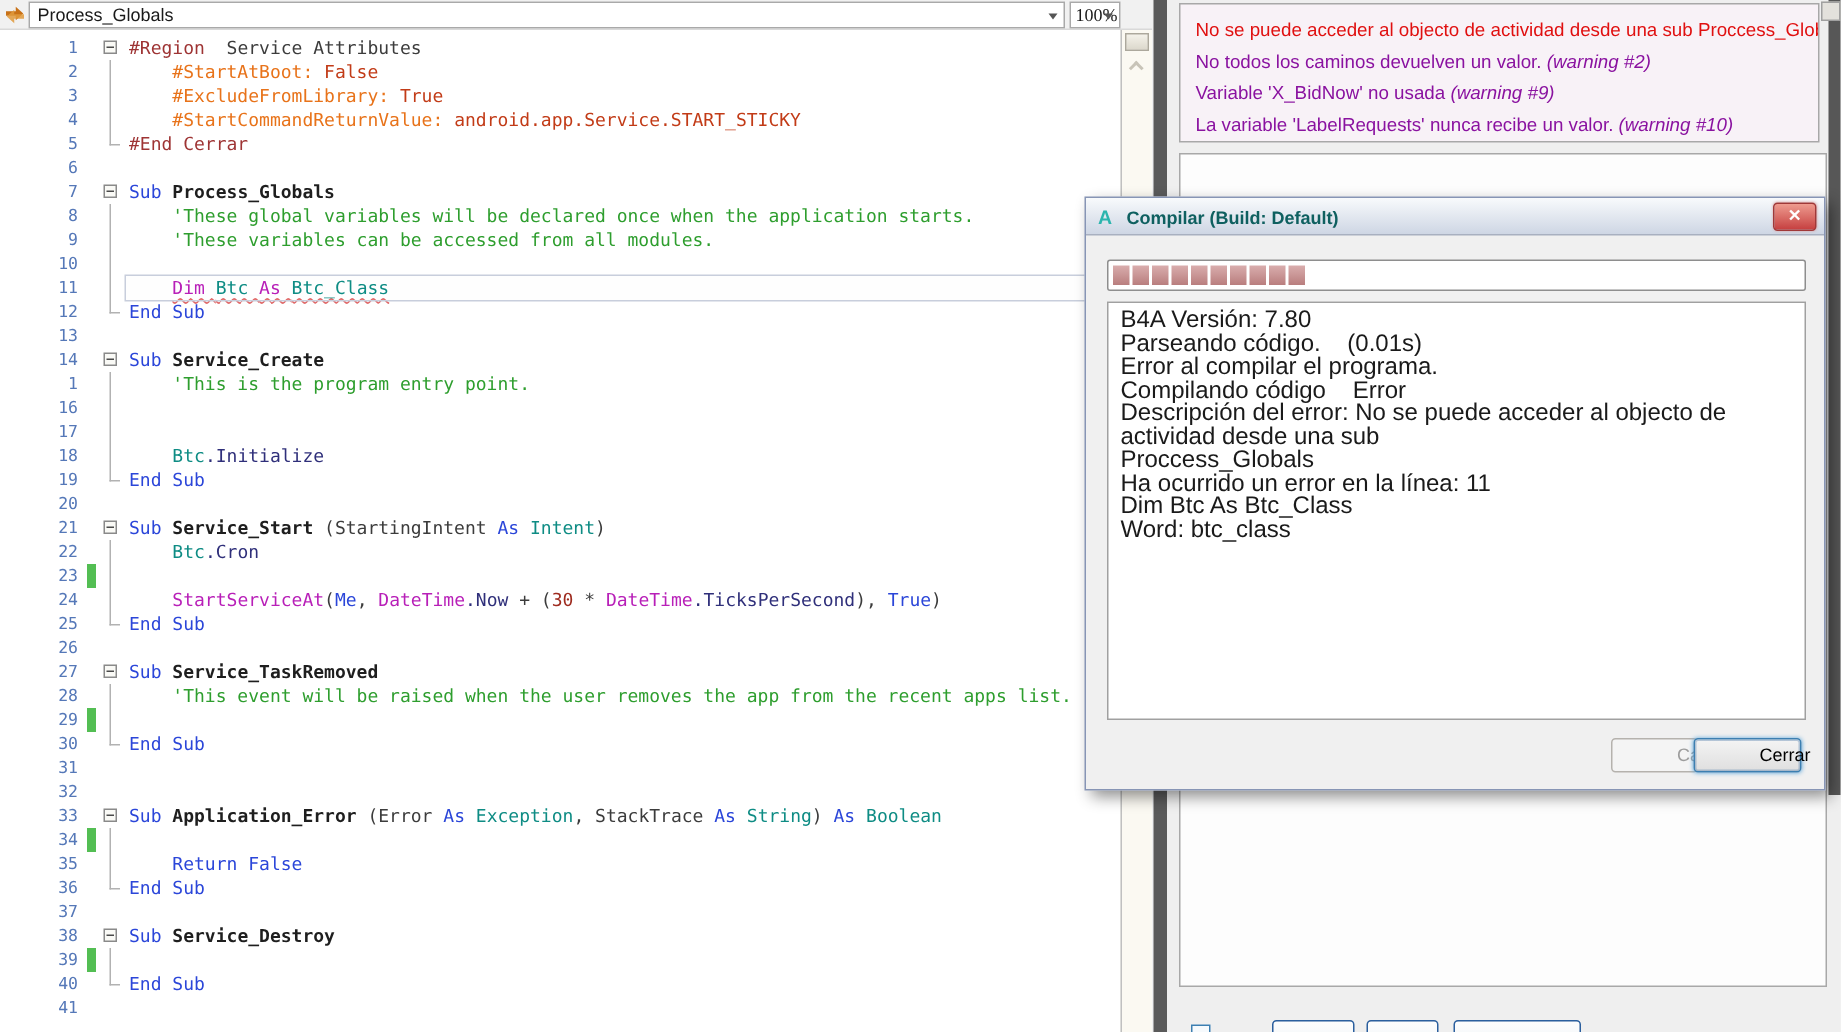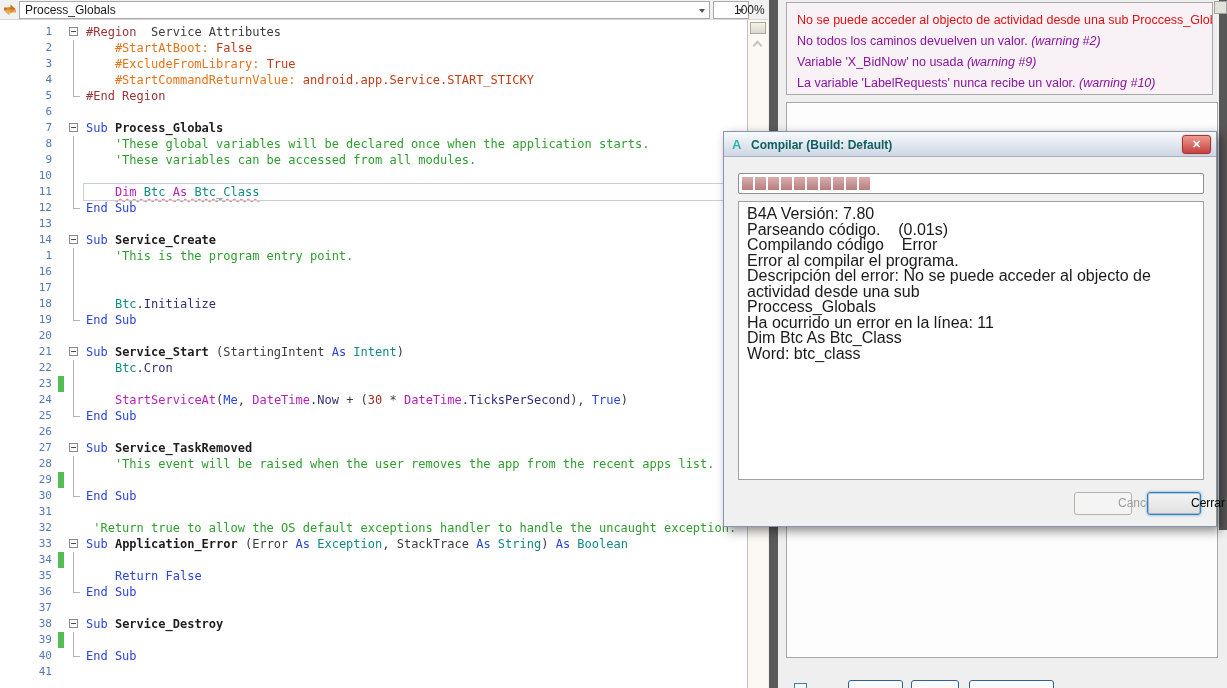--- a/index.html
+++ b/index.html
@@ -8,21 +8,21 @@
 
   
   .toolbar{position:absolute;left:0;top:0;width:768px;height:20px;background:#F1F1F1;
     border-bottom:1px solid #D9D9D9;}
   .module-icon{position:absolute;left:3px;top:3px;width:14px;height:14px;}
   .combo{position:absolute;top:1px;height:18px;background:#FFFFFF;border:1px solid #A9A9A9;
     font-size:12px;color:#1A1A1A;line-height:16px;padding:0 14px 0 5px;}
   .combo .arr{position:absolute;right:4px;top:7px;width:0;height:0;
     border-left:3.5px solid transparent;border-right:3.5px solid transparent;border-top:4px solid #555;}
   .combo-module{left:19px;width:691px;}
-  .combo-zoom{left:713px;width:34px;padding-left:20px;}
+  .combo-zoom{left:713px;width:34px;padding-left:3px;font-family:Liberation Serif, serif;}
 
   .editor{position:absolute;left:0;top:20px;width:747px;height:668px;background:#FFFFFF;overflow:hidden;}
   #code-lines{padding-top:4px;font-family:"DejaVu Sans Mono",monospace;font-size:12px;}
   .ln-row{display:flex;height:16px;line-height:16px;white-space:pre;}
   .ln-num{width:58px;padding-right:6px;text-align:right;color:#5578B8;font-size:11px;flex:none;}
   .ln-chg{width:6px;flex:none;}
   .ln-chg.on{background:#53BE53;}
   .ln-fold{width:20px;flex:none;position:relative;}
   .fold-box{position:absolute;left:5px;top:3px;width:9px;height:9px;border:1px solid #8A8A8A;
     background:#FAFAF6;}
@@ -82,21 +82,21 @@
   .dlg-progress{position:absolute;left:14px;top:41px;width:466px;height:21px;background:#FFFFFF;
     border:1px solid #8E8E8E;border-radius:2px;padding:3px;white-space:nowrap;overflow:hidden;}
   .pb-block{display:inline-block;width:11px;height:13px;margin-right:2px;vertical-align:top;
     background:linear-gradient(#D9ADAD,#B97E7E);}
   .dlg-log{position:absolute;left:14px;top:69px;width:466px;height:279px;background:#FFFFFF;
     border:1px solid #A0A0A0;padding:4px 8px;overflow:hidden;}
   .log-line{font-size:16px;line-height:15.5px;color:#1A1A1A;white-space:pre-wrap;}
   .dlg-btn{position:absolute;bottom:11px;height:23px;border-radius:3px;font-size:12px;
     text-align:center;line-height:21px;padding-left:43px;}
   .btn-cancel{right:84px;width:58px;border:1px solid #B5B2AD;background:#F4F4F4;color:#9D9D9D;}
-  .btn-close{right:15px;width:54px;border:1px solid #3C7FB1;color:#000;
+  .btn-close{right:15px;width:72px;border:1px solid #3C7FB1;color:#000;
     background:linear-gradient(#F4F4F4,#DFDFDF);
     box-shadow:0 0 3px #5FA8DC, inset 0 0 0 1px rgba(60,110,160,0.35);}
 </style>
 </head>
 <body>
 
 <div class="toolbar">
   <svg class="module-icon" viewBox="0 0 14 14">
     <path d="M1 4.5 h6.5 v-3 l5 4.5 -5 4.5 v-3 H1 z" fill="#C87117"></path>
     <path d="M13 9.5 h-6.5 v3 l-5 -4.5 5 -4.5 v3 H13 z" fill="#E09A3C" opacity="0.85"></path>
@@ -110,21 +110,21 @@
     <span class="arr"></span>
   </div>
 </div>
 
 <div class="editor">
   <div id="code-lines">
       <div class="ln-row"><span class="ln-num">1</span><span class="ln-chg"></span><span class="ln-fold"><span class="fold-box"><span class="fold-minus"></span></span></span><span class="ln-code"><span class="c-region">#Region</span><span class="c-plain">  Service Attributes</span></span></div>
       <div class="ln-row"><span class="ln-num">2</span><span class="ln-chg"></span><span class="ln-fold"><span class="guide"></span></span><span class="ln-code"><span class="c-attr">    #StartAtBoot: </span><span class="c-attrval">False</span></span></div>
       <div class="ln-row"><span class="ln-num">3</span><span class="ln-chg"></span><span class="ln-fold"><span class="guide"></span></span><span class="ln-code"><span class="c-attr">    #ExcludeFromLibrary: </span><span class="c-attrval">True</span></span></div>
       <div class="ln-row"><span class="ln-num">4</span><span class="ln-chg"></span><span class="ln-fold"><span class="guide"></span></span><span class="ln-code"><span class="c-attr">    #StartCommandReturnValue: </span><span class="c-attrval">android.app.Service.START_STICKY</span></span></div>
-      <div class="ln-row"><span class="ln-num">5</span><span class="ln-chg"></span><span class="ln-fold"><span class="guide end"></span></span><span class="ln-code"><span class="c-region">#End Region</span></span></div>
+      <div class="ln-row"><span class="ln-num">5</span><span class="ln-chg"></span><span class="ln-fold"><span class="guide end"></span></span><span class="ln-code"><span class="c-region">#End Cerrar</span></span></div>
       <div class="ln-row"><span class="ln-num">6</span><span class="ln-chg"></span><span class="ln-fold"></span><span class="ln-code"></span></div>
       <div class="ln-row"><span class="ln-num">7</span><span class="ln-chg"></span><span class="ln-fold"><span class="fold-box"><span class="fold-minus"></span></span></span><span class="ln-code"><span class="c-kw">Sub </span><span class="c-name">Process_Globals</span></span></div>
       <div class="ln-row"><span class="ln-num">8</span><span class="ln-chg"></span><span class="ln-fold"><span class="guide"></span></span><span class="ln-code"><span class="c-comment">    'These global variables will be declared once when the application starts.</span></span></div>
       <div class="ln-row"><span class="ln-num">9</span><span class="ln-chg"></span><span class="ln-fold"><span class="guide"></span></span><span class="ln-code"><span class="c-comment">    'These variables can be accessed from all modules.</span></span></div>
       <div class="ln-row"><span class="ln-num">10</span><span class="ln-chg"></span><span class="ln-fold"><span class="guide"></span></span><span class="ln-code"></span></div>
       <div class="ln-row"><span class="ln-num">11</span><span class="ln-chg"></span><span class="ln-fold"><span class="guide"></span></span><span class="ln-code cur"><span class="c-plain">    </span><span class="c-member seg-err">Dim </span><span class="c-type seg-err">Btc </span><span class="c-member seg-err">As </span><span class="c-type seg-err">Btc_Class</span></span></div>
       <div class="ln-row"><span class="ln-num">12</span><span class="ln-chg"></span><span class="ln-fold"><span class="guide end"></span></span><span class="ln-code"><span class="c-kw">End Sub</span></span></div>
       <div class="ln-row"><span class="ln-num">13</span><span class="ln-chg"></span><span class="ln-fold"></span><span class="ln-code"></span></div>
       <div class="ln-row"><span class="ln-num">14</span><span class="ln-chg"></span><span class="ln-fold"><span class="fold-box"><span class="fold-minus"></span></span></span><span class="ln-code"><span class="c-kw">Sub </span><span class="c-name">Service_Create</span></span></div>
       <div class="ln-row"><span class="ln-num">1</span><span class="ln-chg"></span><span class="ln-fold"><span class="guide"></span></span><span class="ln-code"><span class="c-comment">    'This is the program entry point.</span></span></div>
@@ -137,21 +137,21 @@
       <div class="ln-row"><span class="ln-num">22</span><span class="ln-chg"></span><span class="ln-fold"><span class="guide"></span></span><span class="ln-code"><span class="c-plain">    </span><span class="c-type">Btc</span><span class="c-dot">.Cron</span></span></div>
       <div class="ln-row"><span class="ln-num">23</span><span class="ln-chg on"></span><span class="ln-fold"><span class="guide"></span></span><span class="ln-code"></span></div>
       <div class="ln-row"><span class="ln-num">24</span><span class="ln-chg"></span><span class="ln-fold"><span class="guide"></span></span><span class="ln-code"><span class="c-plain">    </span><span class="c-member">StartServiceAt</span><span class="c-plain">(</span><span class="c-kw">Me</span><span class="c-plain">, </span><span class="c-member">DateTime</span><span class="c-dot">.Now</span><span class="c-plain"> + (</span><span class="c-num">30</span><span class="c-plain"> * </span><span class="c-member">DateTime</span><span class="c-dot">.TicksPerSecond</span><span class="c-plain">), </span><span class="c-kw">True</span><span class="c-plain">)</span></span></div>
       <div class="ln-row"><span class="ln-num">25</span><span class="ln-chg"></span><span class="ln-fold"><span class="guide end"></span></span><span class="ln-code"><span class="c-kw">End Sub</span></span></div>
       <div class="ln-row"><span class="ln-num">26</span><span class="ln-chg"></span><span class="ln-fold"></span><span class="ln-code"></span></div>
       <div class="ln-row"><span class="ln-num">27</span><span class="ln-chg"></span><span class="ln-fold"><span class="fold-box"><span class="fold-minus"></span></span></span><span class="ln-code"><span class="c-kw">Sub </span><span class="c-name">Service_TaskRemoved</span></span></div>
       <div class="ln-row"><span class="ln-num">28</span><span class="ln-chg"></span><span class="ln-fold"><span class="guide"></span></span><span class="ln-code"><span class="c-comment">    'This event will be raised when the user removes the app from the recent apps list.</span></span></div>
       <div class="ln-row"><span class="ln-num">29</span><span class="ln-chg on"></span><span class="ln-fold"><span class="guide"></span></span><span class="ln-code"></span></div>
       <div class="ln-row"><span class="ln-num">30</span><span class="ln-chg"></span><span class="ln-fold"><span class="guide end"></span></span><span class="ln-code"><span class="c-kw">End Sub</span></span></div>
       <div class="ln-row"><span class="ln-num">31</span><span class="ln-chg"></span><span class="ln-fold"></span><span class="ln-code"></span></div>
-      <div class="ln-row"><span class="ln-num">32</span><span class="ln-chg"></span><span class="ln-fold"></span><span class="ln-code"><span class="c-comment"> 'Return true to allow the OS default exceptions handler to handle the uncaught exception.</span></span></div>
+      <div class="ln-row"><span class="ln-num">32</span><span class="ln-chg"></span><span class="ln-fold"></span></div>
       <div class="ln-row"><span class="ln-num">33</span><span class="ln-chg"></span><span class="ln-fold"><span class="fold-box"><span class="fold-minus"></span></span></span><span class="ln-code"><span class="c-kw">Sub </span><span class="c-name">Application_Error</span><span class="c-plain"> (Error </span><span class="c-kw">As </span><span class="c-type">Exception</span><span class="c-plain">, StackTrace </span><span class="c-kw">As </span><span class="c-type">String</span><span class="c-plain">) </span><span class="c-kw">As </span><span class="c-type">Boolean</span></span></div>
       <div class="ln-row"><span class="ln-num">34</span><span class="ln-chg on"></span><span class="ln-fold"><span class="guide"></span></span><span class="ln-code"></span></div>
       <div class="ln-row"><span class="ln-num">35</span><span class="ln-chg"></span><span class="ln-fold"><span class="guide"></span></span><span class="ln-code"><span class="c-plain">    </span><span class="c-kw">Return False</span></span></div>
       <div class="ln-row"><span class="ln-num">36</span><span class="ln-chg"></span><span class="ln-fold"><span class="guide end"></span></span><span class="ln-code"><span class="c-kw">End Sub</span></span></div>
       <div class="ln-row"><span class="ln-num">37</span><span class="ln-chg"></span><span class="ln-fold"></span><span class="ln-code"></span></div>
       <div class="ln-row"><span class="ln-num">38</span><span class="ln-chg"></span><span class="ln-fold"><span class="fold-box"><span class="fold-minus"></span></span></span><span class="ln-code"><span class="c-kw">Sub </span><span class="c-name">Service_Destroy</span></span></div>
       <div class="ln-row"><span class="ln-num">39</span><span class="ln-chg on"></span><span class="ln-fold"><span class="guide"></span></span><span class="ln-code"></span></div>
       <div class="ln-row"><span class="ln-num">40</span><span class="ln-chg"></span><span class="ln-fold"><span class="guide end"></span></span><span class="ln-code"><span class="c-kw">End Sub</span></span></div>
       <div class="ln-row"><span class="ln-num">41</span><span class="ln-chg"></span><span class="ln-fold"></span><span class="ln-code"></span></div>
     </div>
@@ -190,22 +190,22 @@
     <span class="dlg-title-text">Compilar (Build: Default)</span>
     <div class="dlg-close">✕</div>
   </div>
   <div class="dlg-progress">
     <span id="progress-blocks"><span class="pb-block"></span><span class="pb-block"></span><span class="pb-block"></span><span class="pb-block"></span><span class="pb-block"></span><span class="pb-block"></span><span class="pb-block"></span><span class="pb-block"></span><span class="pb-block"></span><span class="pb-block"></span></span>
   </div>
   <div class="dlg-log">
     <div id="dialog-log">
         <div class="log-line">B4A Versión: 7.80</div>
         <div class="log-line">Parseando código.    (0.01s)</div>
+        <div class="log-line">Error al compilar el programa.</div>
         <div class="log-line">Compilando código    Error</div>
-        <div class="log-line">Error al compilar el programa.</div>
         <div class="log-line">Descripción del error: No se puede acceder al objecto de actividad desde una sub</div>
         <div class="log-line">Proccess_Globals</div>
         <div class="log-line">Ha ocurrido un error en la línea: 11</div>
         <div class="log-line">Dim Btc As Btc_Class</div>
         <div class="log-line">Word: btc_class</div>
       </div>
   </div>
   <div class="dlg-btn btn-cancel">Cancelar</div>
   <div class="dlg-btn btn-close">Cerrar</div>
 </div>

